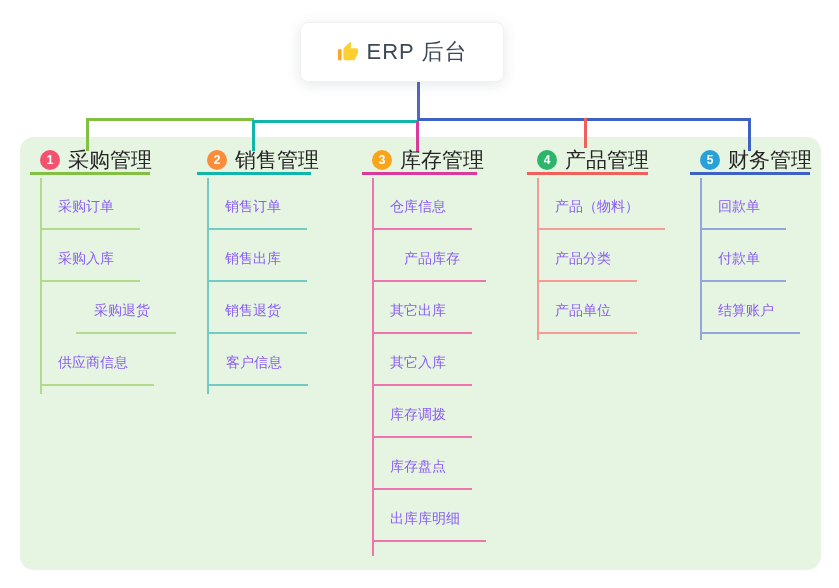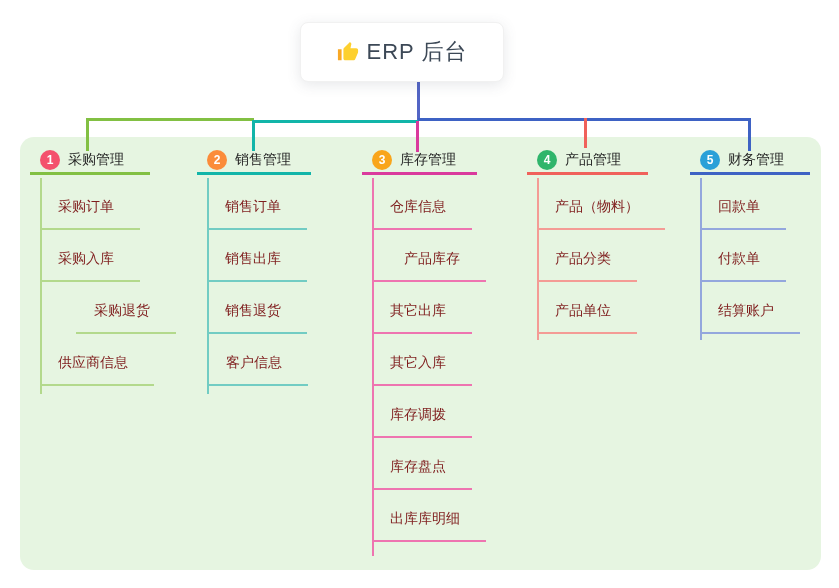--- a/index.html
+++ b/index.html
@@ -17,27 +17,27 @@
 
   .vdrop { position:absolute; width:3px; }
   .hseg  { position:absolute; height:3px; }
   .root-line { position:absolute; left:417px; top:82px; width:3px; height:38px; }
 
   .branch { position:absolute; top:148px; }
   .branch-header { position:relative; height:27px; border-bottom:3px solid;
     display:flex; align-items:center; gap:8px; padding-left:10px; cursor:pointer; }
   .badge { width:20px; height:20px; border-radius:50%; color:#fff; font-size:12px;
     font-weight:700; display:flex; align-items:center; justify-content:center; flex:0 0 20px; }
-  .branch-label { font-size:14px; color:#262626; font-weight:500; white-space:nowrap; }
+  .branch-label { font-size:21px; color:#262626; font-weight:500; white-space:nowrap; }
 
   .vline { position:absolute; left:10px; top:30px; width:2px; }
   .children { position:absolute; left:10px; top:30px; }
   .child-item { height:52px; border-bottom:2px solid; display:flex; align-items:flex-end;
     padding:0 26px 12px 18px; width:max-content; cursor:pointer; }
-  .child-item span { font-size:14px; color:#7f1d1d; white-space:nowrap; }
+  .child-item span { font-size:14px; color:#8b5cf6; white-space:nowrap; }
 </style>
 </head>
 <body>
 
 <div class="canvas">
   <div class="panel" id="panel" style="background: rgb(230, 245, 225);"></div>
 
   <div class="root-line" id="rootLine" style="background: rgb(83, 101, 197);"></div>
   <div id="connectors">
       <div class="hseg" style="left: 88px; top: 118px; width: 166px; background: rgb(130, 192, 67);"></div>

